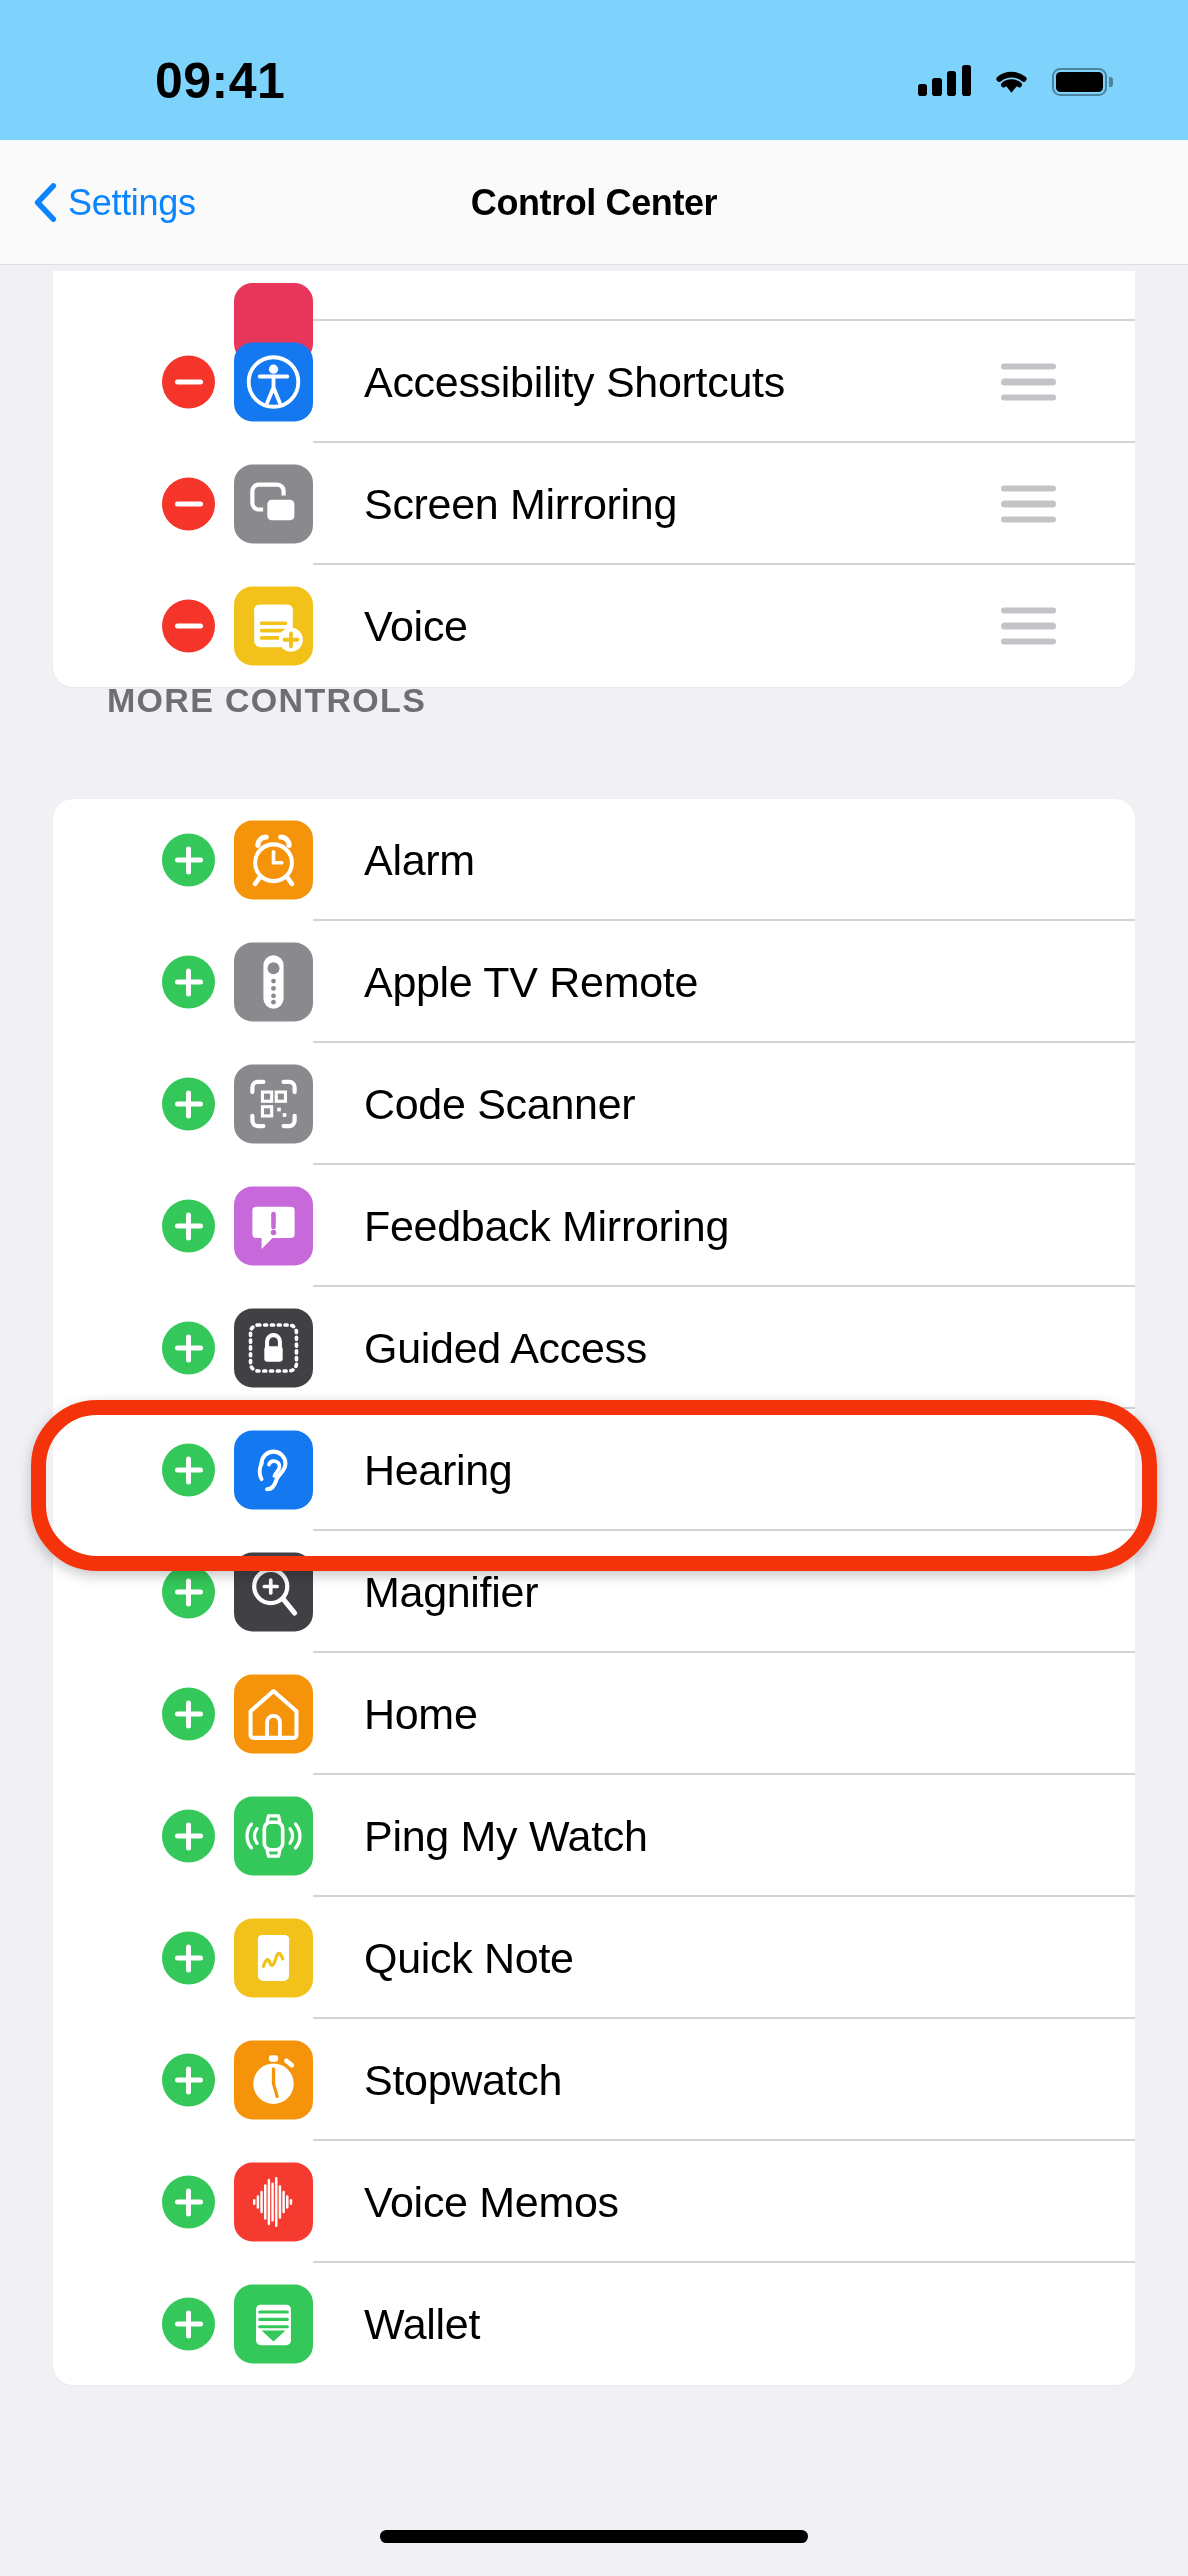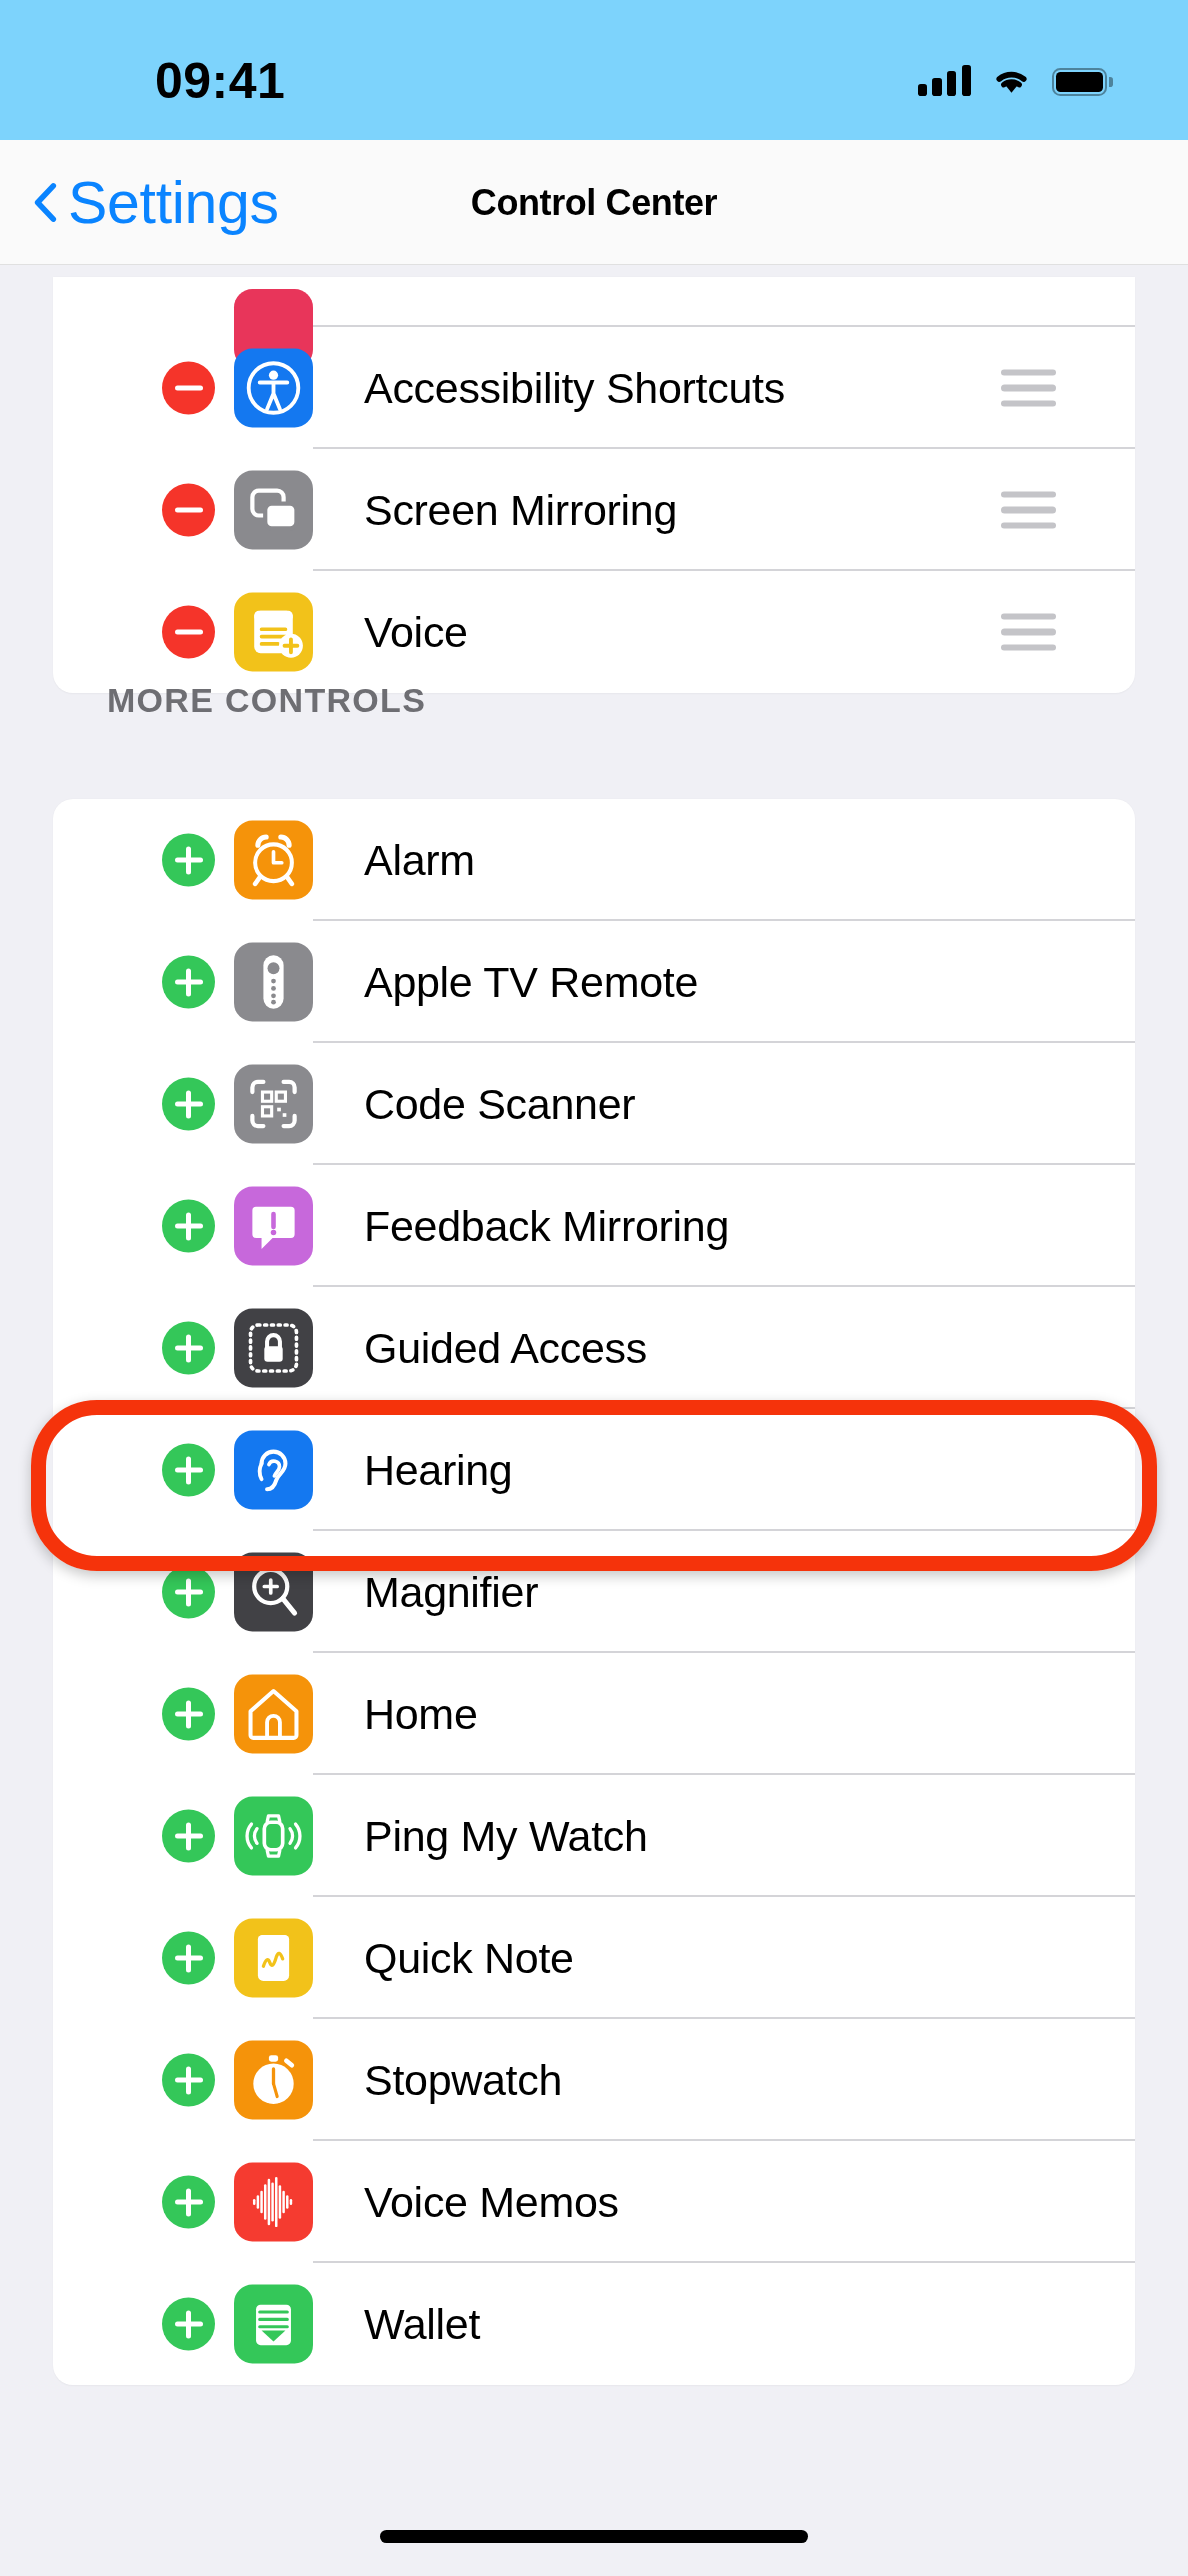--- a/index.html
+++ b/index.html
@@ -50,21 +50,21 @@
   .navbar {
     position:absolute; top:140px; left:0; width:1188px; height:125px;
     background:#FAFAFA; z-index:40;
     border-bottom:0.9px solid rgba(0,0,0,0.10);
   }
   .nav-back {
     position:absolute; left:33px; top:0; height:125px;
     display:flex; align-items:center; gap:11px; cursor:pointer;
   }
   .chev { width:24px; height:41px; flex:0 0 auto; }
-  .nav-back-label { font-size:59px; color:#0A84FF; letter-spacing:-0.3px; }
+  .nav-back-label { font-size:36px; color:#0A84FF; letter-spacing:-0.3px; }
   .nav-title {
     position:absolute; left:0; top:0; width:1188px; height:125px;
     display:flex; align-items:center; justify-content:center;
     font-size:36px; font-weight:700; color:#000; letter-spacing:-0.4px;
   }
 
   
   .content { position:absolute; top:265px; left:0; width:1188px; height:2311px; }
 
   .card {
@@ -113,21 +113,21 @@
     justify-content:space-between; cursor:grab;
   }
   .drag-handle span { display:block; height:6.4px; background:#C4C4C8; border-radius:3.7px; }
 
   .section-header {
     position:absolute; left:107px;
     font-size:34px; color:#6E6E73; letter-spacing:1.3px; font-weight:700;
   }
 
   
-  #card-included { top:12px; border-radius:0 0 20px 20px; }
+  #card-included { top:6px; border-radius:0 0 20px 20px; }
   #card-included .row.clipped { height:50px; }
   #card-included .row.clipped .app-icon {
     top:auto; bottom:-41px; transform:none; height:79px;
   }
 
   
   .annot {
     position:absolute; border:15.7px solid #F5330B;
     border-radius:66px; pointer-events:none; z-index:30;
     box-shadow:0 4.6px 13px rgba(0,0,0,0.22);

